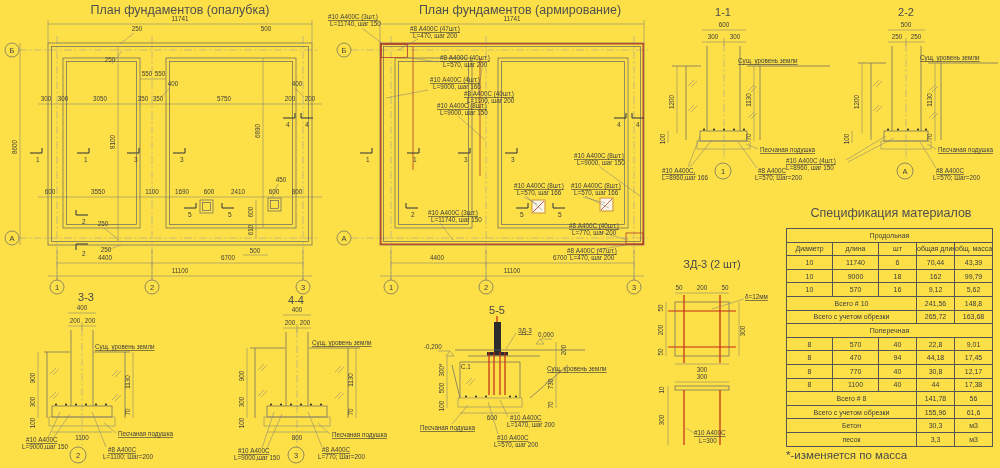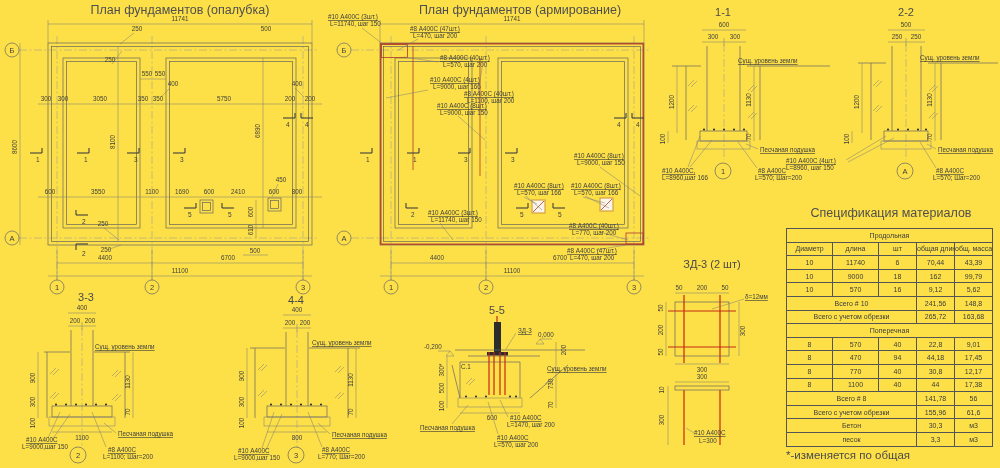--- a/index.html
+++ b/index.html
@@ -677,14 +677,14 @@
     </tr>
     <tr>
       <td colspan="3">песок</td>
       <td>3,3</td>
             <td>м3</td>
     </tr>
   </tbody>
       </table>
 </div>
 
-<div id="footnote">*-изменяется по общая</div>
+<div id="footnote">*-изменяется по масса</div>
 </div>
 
 </body></html>

